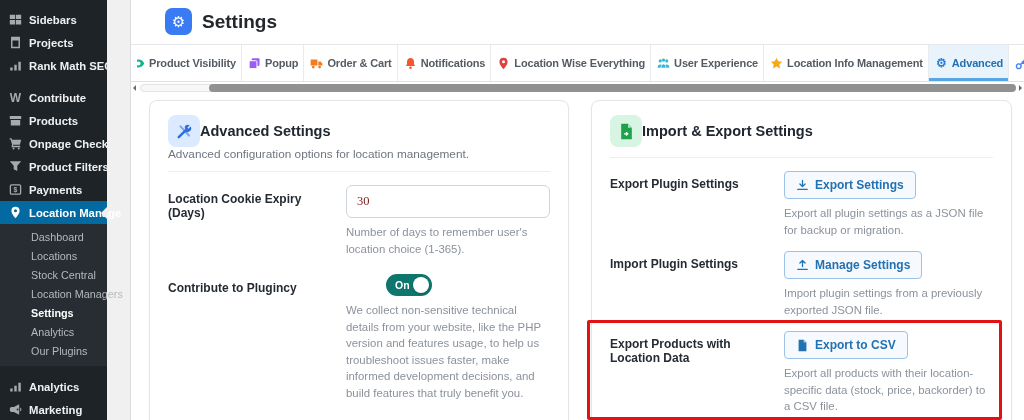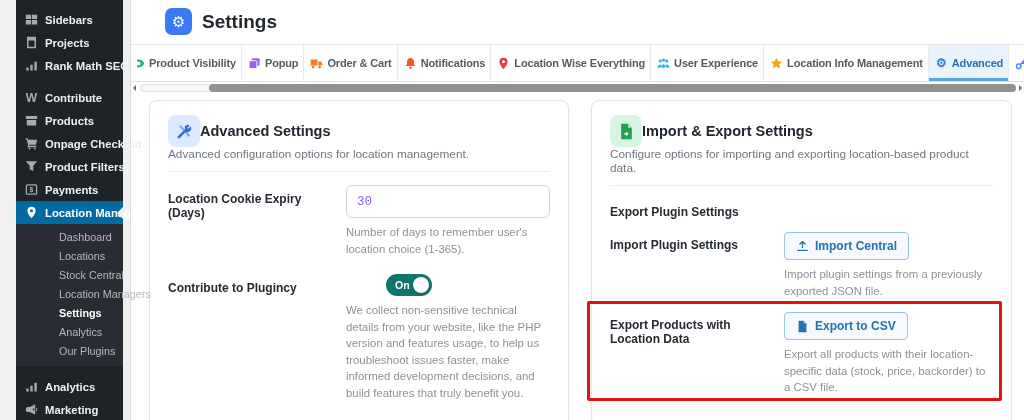--- a/index.html
+++ b/index.html
@@ -1,27 +1,27 @@
 <!DOCTYPE html>
 <html><head>
 <meta charset="utf-8">
 <style>
   * { box-sizing: border-box; margin: 0; padding: 0; }
   html,body { width:1024px; height:420px; overflow:hidden; }
   body { font-family:"Liberation Sans", sans-serif; background:#f0f0f1; position:relative; }
 
   
-  .sidebar { position:absolute; left:16px; top:0; width:107px; height:420px; background:#1d2327; color:#eef0f1; padding-top:8px; z-index:5; }
+  .sidebar { position:absolute; left:0; top:0; width:107px; height:420px; background:#1d2327; color:#eef0f1; padding-top:8px; z-index:5; }
   .sb-item { position:relative; display:flex; align-items:center; gap:7px; height:23px; padding-left:9px; font-size:11.3px; font-weight:600; cursor:pointer; white-space:nowrap; }
   .sb-item .icn { color:#a7aaad; }
   .sb-item.active { background:#0369a1; color:#fff; }
   .sb-item.active .icn { color:#fff; }
   .sb-item.active::after { content:""; position:absolute; right:0; top:50%; margin-top:-6px; border:6px solid transparent; border-right-color:#f0f0f1; }
   .sb-gap { height:9px; }
-  .sb-sub { background:#272d32; padding:4px 16px 5px; }
+  .sb-sub { background:#272d32; padding:4px 4px 5px; }
   .sb-subitem { height:19px; line-height:19px; padding-left:27px; font-size:10.8px; color:#b4b9bd; cursor:pointer; white-space:nowrap; }
   .sb-subitem.current { color:#fff; font-weight:700; }
   .icn { display:inline-flex; width:13px; height:13px; align-items:center; justify-content:center; flex:none; }
   .icn svg { width:13px; height:13px; display:block; }
   .wchar { font-weight:800; font-size:12px; line-height:1; }
   .gchar { font-size:13px; line-height:1; }
 
   
   .content { position:absolute; left:107px; top:0; right:0; bottom:0; background:#f0f0f1; }
   .panel { position:absolute; left:23px; top:0; right:0; bottom:0; background:#fff; border-left:1px solid #dcdcde; }
@@ -56,21 +56,21 @@
   .card-icon svg { width:17px; height:17px; }
   .card-icon.blue { background:#dbeafe; color:#2e6fdd; }
   .card-icon.green { background:#d7f5e2; color:#1ea04c; }
   .card-title { font-size:14.5px; font-weight:700; color:#212730; }
   .card-sub { font-size:11.8px; color:#6f7680; }
   .card hr { border:none; border-top:1px solid #eceff1; margin:10px 0 13px; }
 
   .f-row { display:flex; margin-bottom:17px; }
   .f-label { flex:0 0 178px; font-size:12px; font-weight:700; color:#252b33; padding-top:7px; padding-right:8px; }
   .f-ctrl { flex:1; min-width:0; }
-  .txt { width:100%; height:33px; border:1px solid #cfd5dc; border-radius:6px; padding:0 10px; font-size:12.5px; color:#8b5cf6; font-family:Liberation Mono, monospace; outline:none; background:#fff; }
+  .txt { width:100%; height:33px; border:1px solid #cfd5dc; border-radius:6px; padding:0 10px; font-size:12.5px; color:#7f1d1d; font-family:Liberation Serif, serif; outline:none; background:#fff; }
   .help { margin-top:6px; font-size:11.4px; line-height:1.45; color:#8b929b; }
   .tog { position:relative; width:46px; height:22px; border-radius:11px; background:#0f766e; cursor:pointer;margin-left:40px; }
   .tog-label { position:absolute; left:9px; top:4.5px; font-size:10.5px; font-weight:700; color:#fff; }
   .tog-knob { position:absolute; right:3px; top:3px; width:16px; height:16px; border-radius:50%; background:#fff; box-shadow:0 1px 2px rgba(0,0,0,.25); }
 
   .ie-row { display:flex; margin-bottom:13px; }
   .ie-row.hl { position:relative; }
   .ie-label { flex:0 0 174px; font-size:12px; font-weight:700; color:#252b33; padding-top:6px; padding-right:8px; }
   .ie-ctrl { flex:1; min-width:0; }
   .btn { display:inline-flex; align-items:center; gap:6px; height:28px; padding:0 11px; background:#f6faff; border:1px solid #9cc3e5; border-radius:4px; color:#2271b1; font-size:12px; font-weight:600; font-family:"Liberation Sans",sans-serif; cursor:pointer; }
@@ -318,35 +318,42 @@
         <div class="card-head">
           <span class="card-icon green">
             <svg viewBox="0 0 16 16" fill="currentColor">
               <path d="M3 .8h6.4L13 4.4v10.8H3z"></path>
               <path d="M9.4.8v3.6H13z" fill="#a9e8c3"></path>
               <path d="M5.6 10.2h3.6M7.6 8.6l1.7 1.6-1.7 1.6" stroke="#fff" stroke-width="1.1" fill="none"></path>
             </svg>
           </span>
           <h2 class="card-title">Import &amp; Export Settings</h2>
         </div>
-        <p class="card-sub">Configure options for importing and exporting location-based product data.</p>
         <hr>
         <div id="ie-rows">
             <div class="ie-row">
               <div class="ie-label">Export Plugin Settings</div>
+              <div class="ie-ctrl"><button class="btn">
+                  <span class="icn">
+                    <svg viewBox="0 0 16 16" fill="none" stroke="currentColor" stroke-width="1.6" stroke-linecap="round" stroke-linejoin="round">
+                      <path d="M8 1.8v7.4M4.8 6.2L8 9.4l3.2-3.2M2.2 12.8h11.6"></path>
+                    </svg>
+                  </span>
+                  <span>Export Settings</span>
+                </button><p class="help">Export all plugin settings as a JSON file for backup or migration.</p></div>
             </div>
             <div class="ie-row">
               <div class="ie-label">Import Plugin Settings</div>
               <div class="ie-ctrl"><button class="btn">
                   <span class="icn">
                     <svg viewBox="0 0 16 16" fill="none" stroke="currentColor" stroke-width="1.6" stroke-linecap="round" stroke-linejoin="round">
                       <path d="M8 9.2V1.8M4.8 5L8 1.8 11.2 5M2.2 12.8h11.6"></path>
                     </svg>
                   </span>
-                  <span>Import Central</span>
+                  <span>Manage Settings</span>
                 </button><p class="help">Import plugin settings from a previously exported JSON file.</p></div>
             </div>
             <div class="ie-row hl">
               <div class="ie-label">Export Products with Location Data</div>
               <div class="ie-ctrl"><button class="btn">
                   <span class="icn">
                     <svg viewBox="0 0 16 16" fill="currentColor">
                       <path d="M3.2 1h6.2l3.4 3.4V15H3.2z"></path>
                       <path d="M9.4 1v3.4h3.4z" fill="#9ec9ef"></path>
                     </svg>

